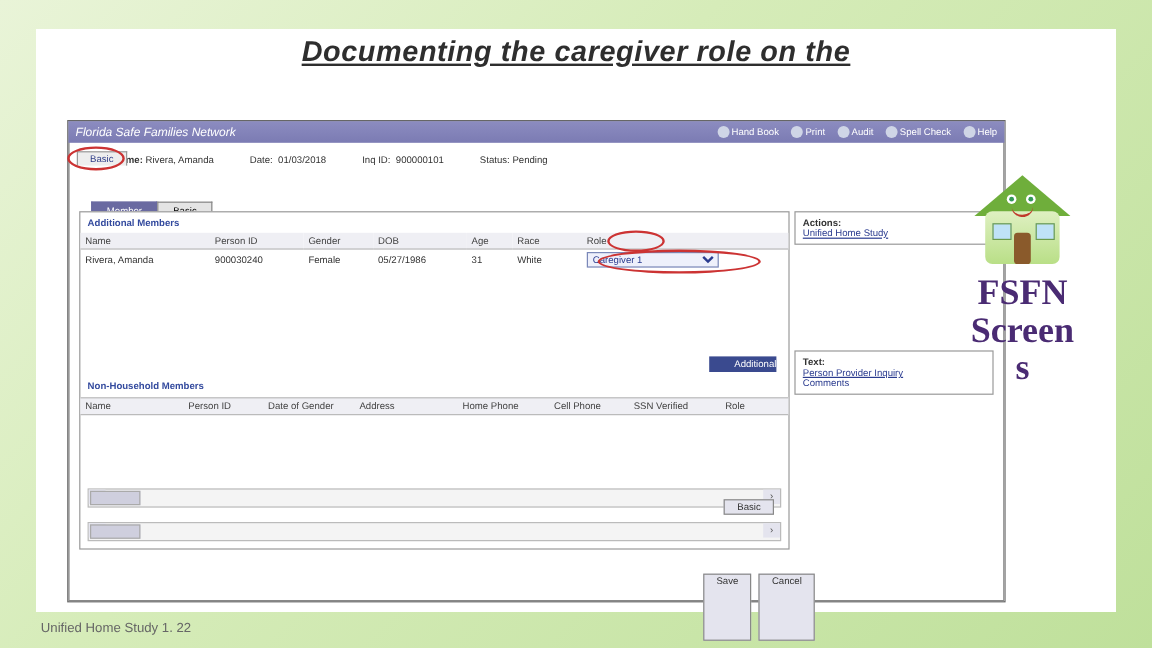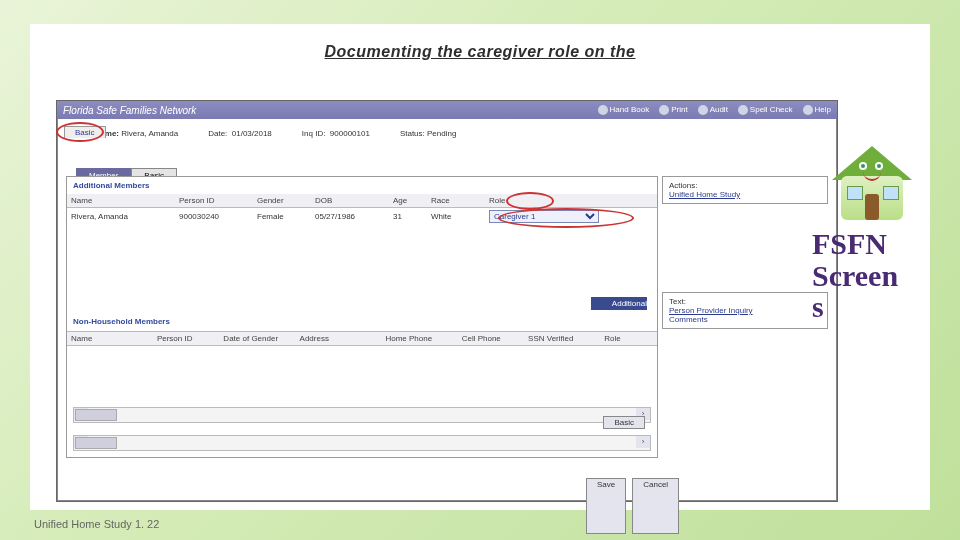--- a/index.html
+++ b/index.html
@@ -3,39 +3,39 @@
 <meta charset="utf-8">
 <style>
   html,body{margin:0;padding:0;width:960px;height:540px;font-family:Arial,Helvetica,sans-serif;background:#fff;overflow:hidden}
   .slide{box-sizing:border-box;width:960px;height:540px;position:relative;
     
     padding:24px 30px 30px 30px;
     background:
       linear-gradient(#fff,#fff) content-box,
       linear-gradient(135deg,#e9f4d8 0%,#d6ecb9 40%,#bfe09b 100%);
   }
-  .title{font-size:16px;font-weight:bold;font-style:italic;text-decoration:underline;text-align:center;letter-spacing:.5px;color:#2e2e2e;margin:18px 0 6px 0;line-height:1.2}
+  .title{font-size:24px;font-weight:bold;font-style:italic;text-decoration:underline;text-align:center;letter-spacing:.5px;color:#2e2e2e;margin:6px 0 6px 0;line-height:1.2}
   .shot{position:absolute;left:56px;top:100px;width:780px;height:400px;border:1px solid #666;background:#fff;box-shadow:0 0 0 1px #888 inset}
   
   .appbar{height:18px;background:linear-gradient(#8c8cc0,#7b7bb3);display:flex;align-items:center;color:#fff;font-style:italic;font-size:10px;padding:0 6px;position:relative}
   .appbar .tools{position:absolute;right:6px;top:0;height:18px;display:flex;gap:10px;align-items:center;font-style:normal;font-size:8px}
   .tools .tico{width:10px;height:10px;border-radius:50%;background:#cfd5e6;display:inline-block;margin-right:2px;vertical-align:middle}
   
   .infobar{display:flex;gap:30px;padding:10px 10px 4px 10px;font-size:8px;color:#333}
   .infobar b{font-weight:bold}
   .tab-basic{position:absolute;left:64px;top:126px;background:#eee;border:1px solid #999;border-bottom:none;font-size:8px;padding:1px 10px;color:#33408a}
   .tab-basic-oval{position:absolute;left:56px;top:122px;width:44px;height:16px;border:2px solid #c33;border-radius:50%}
   
   .memtabs{margin:6px 0 0 10px;display:flex;gap:0;font-size:8px}
   .memtabs .t{padding:2px 12px;border:1px solid #888;border-bottom:none;background:#e4e4e4}
   .memtabs .t.active{background:#6a6aa1;color:#fff;border-color:#6a6aa1}
   .panel{position:absolute;left:66px;top:176px;width:590px;height:280px;border:1px solid #999;background:#fff}
   .side{position:absolute;left:662px;top:176px;width:166px}
   .sidebox{border:1px solid #999;background:#fff;padding:4px 6px;font-size:8px;color:#2a3b8f;margin-bottom:8px}
-  .sidebox .hd{font-weight:normal;color:#333}
+  .sidebox .hd{font-weight:bold;color:#333}
   .sectlabel{color:#334a9e;font-size:8px;font-weight:bold;padding:4px 6px}
   .tbl{width:100%;border-collapse:collapse;font-size:8px}
   .tbl th{background:#efeff4;text-align:left;padding:2px 4px;border-bottom:1px solid #bbb;font-weight:normal;color:#444}
   .tbl td{padding:2px 4px;color:#333}
   .roleSel{width:110px;font-size:8px;border:1px solid #7a88b8;background:#eef0fb;color:#2a3b8f}
   .role-oval{position:absolute;border:2px solid #c33;border-radius:50%}
   .addbtn{position:absolute;right:10px;top:120px;width:56px;height:13px;background:#3a4a8f;color:#fff;font-size:8px;text-align:right;line-height:13px}
   .nonhh{position:absolute;left:6px;top:140px;color:#334a9e;font-size:8px;font-weight:bold}
   .nhhdr{position:absolute;left:0;top:154px;width:100%;background:#efeff4;border-top:1px solid #bbb;border-bottom:1px solid #bbb;display:flex;font-size:8px;color:#444}
   .nhhdr span{padding:2px 4px}
@@ -49,21 +49,21 @@
   .nhhdr span:nth-child(8){width:50px}
   .scroll{position:absolute;left:6px;height:14px;border:1px solid #bbb;background:#f4f4f4}
   .scroll .thumb{position:absolute;left:1px;top:1px;height:10px;width:40px;background:#cfcfde;border:1px solid #aaa}
   .scroll .arrL,.scroll .arrR{position:absolute;top:0;width:14px;height:12px;background:#e4e4ee;text-align:center;font-size:8px;line-height:12px;color:#555}
   .scroll .arrL{left:0}.scroll .arrR{right:0}
   .btnrow{position:absolute;right:12px;bottom:6px;display:flex;gap:6px}
   .btn{background:#e4e4ee;border:1px solid #888;font-size:8px;padding:1px 10px;color:#333}
   .basicbtn{position:absolute;right:12px;bottom:28px}
   .footer{position:absolute;left:34px;bottom:10px;font-size:11px;color:#666}
   
-  .rwidget{position:absolute;right:28px;top:136px;width:120px;}
+  .rwidget{position:absolute;right:48px;top:136px;width:120px;text-align:center}
   .rwidget .big{font-family:"Comic Sans MS",cursive;font-size:30px;font-weight:bold;color:#4a2b73;line-height:1.05}
   .house{width:90px;height:90px;margin:0 auto 2px auto;position:relative}
   .house .body{position:absolute;left:14px;top:40px;width:62px;height:44px;background:linear-gradient(#dff0c2,#b9df87);border-radius:6px}
   .house .roof{position:absolute;left:5px;top:10px;width:0;height:0;border-left:40px solid transparent;border-right:40px solid transparent;border-bottom:34px solid #6fae3b}
   .house .door{position:absolute;left:38px;top:58px;width:14px;height:26px;background:#8a5a2b;border-radius:3px}
   .house .win{position:absolute;top:50px;width:14px;height:12px;background:#bfe2f7;border:1px solid #6a9a4a}
   .house .w1{left:20px}.house .w2{left:56px}
   .house .face{position:absolute;left:30px;top:24px;width:30px;height:20px}
   .house .eye{position:absolute;top:2px;width:8px;height:8px;background:#fff;border-radius:50%}
   .house .eye::after{content:"";position:absolute;left:2px;top:2px;width:4px;height:4px;background:#395;border-radius:50%}

